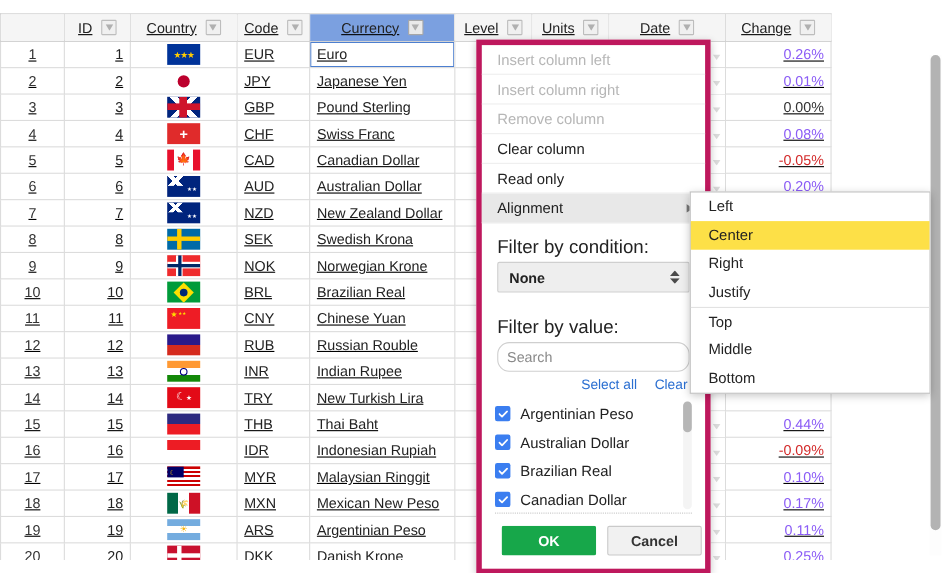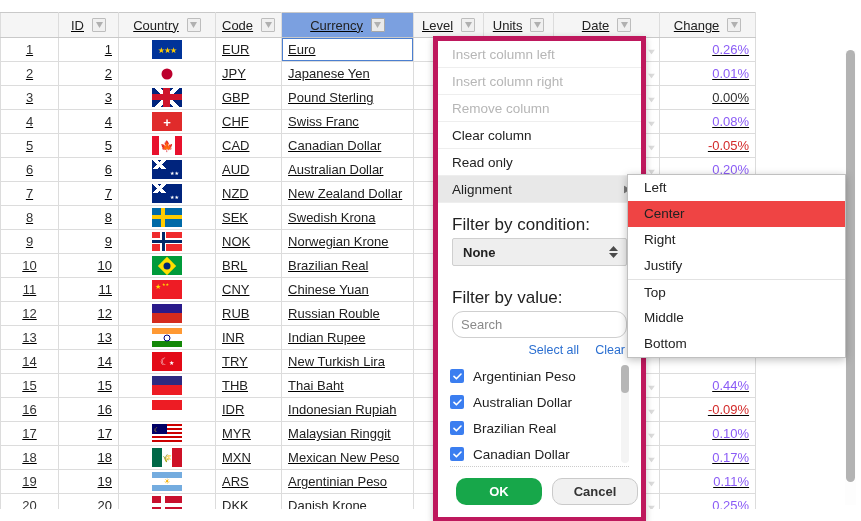--- a/index.html
+++ b/index.html
@@ -149,37 +149,37 @@
   .cklist .lscroll {
     position: absolute; right: 0; top: 2px; width: 8px; height: 98px; background: #f4f4f4;
     border-radius: 4px;
   }
   .cklist .lthumb {
     position: absolute; right: 0; top: 2px; width: 8px; height: 28px;
     background: #b6b6b6; border-radius: 4px;
   }
   .btnrow { display: flex; gap: 10px; padding: 11px 14px 12px 18px; }
   .btn {
-    height: 27px; min-width: 86px; border-radius: 10px; font-size: 13px;
+    height: 27px; min-width: 86px; border-radius: 2px; font-size: 13px;
     font-weight: bold; display: flex; align-items: center; justify-content: center;
     border: 1px solid transparent;
   }
   .btn-ok { background: #17a74a; color: #fff; width: 90px; }
   .btn-cancel { background: #f1f1f1; color: #333; border-color: #cacaca; width: 90px; }
 
   
   .submenu {
     position: absolute; left: 627px; top: 174px;
     width: 219px; background: #fff;
     border: 1px solid #c0c0c0;
     box-shadow: 0 2px 8px rgba(0,0,0,.25);
     font-size: 13.5px; color: #222; z-index: 60;
   }
   .smi { height: 26px; line-height: 26px; padding: 0 16px; white-space: nowrap; }
-  .smi.hl { background: #ef4444; }
+  .smi.hl { background: #fde047; }
   .smi.grp { border-top: 1px solid #e2e2e2; }
 </style>
 </head>
 <body>
 
 <div id="root">
 
   <div class="grid-wrap">
     <table class="grid">
       <colgroup>

